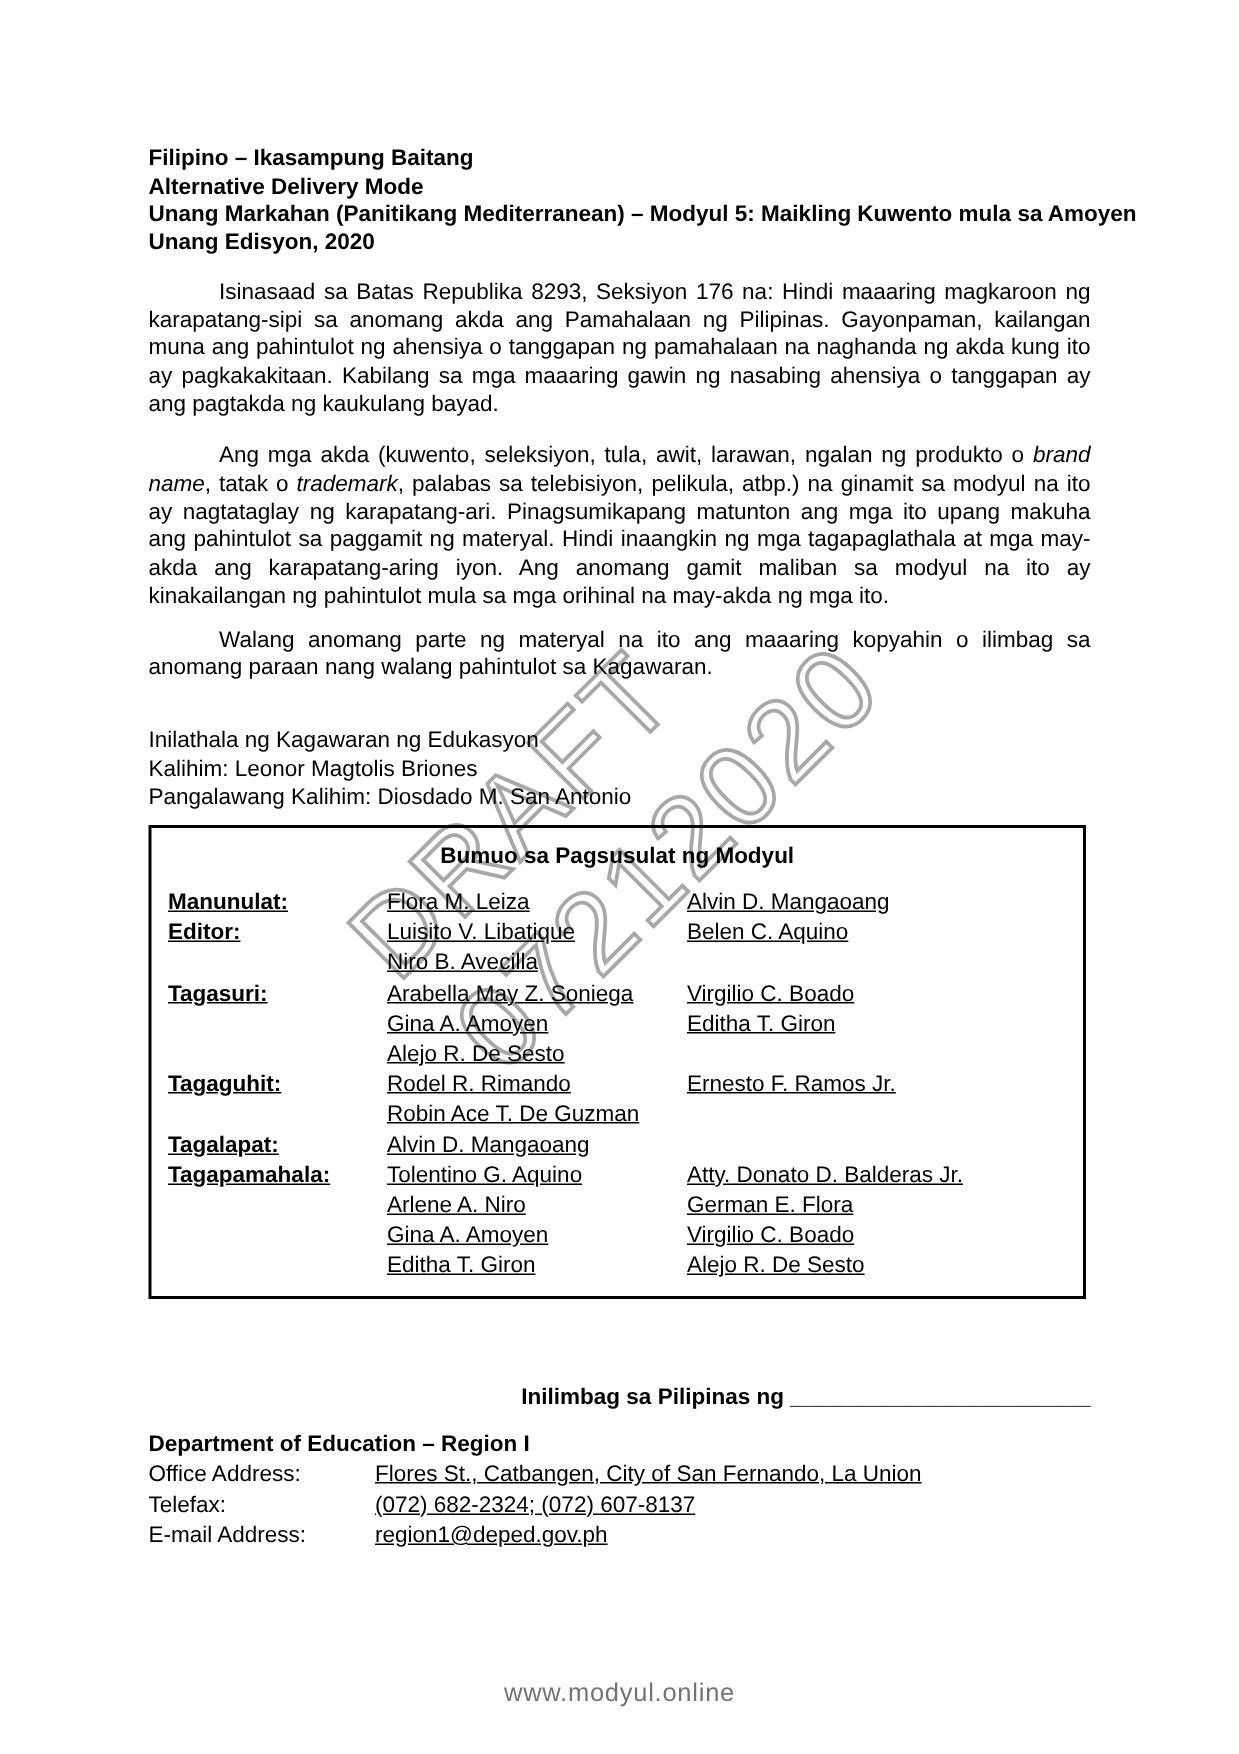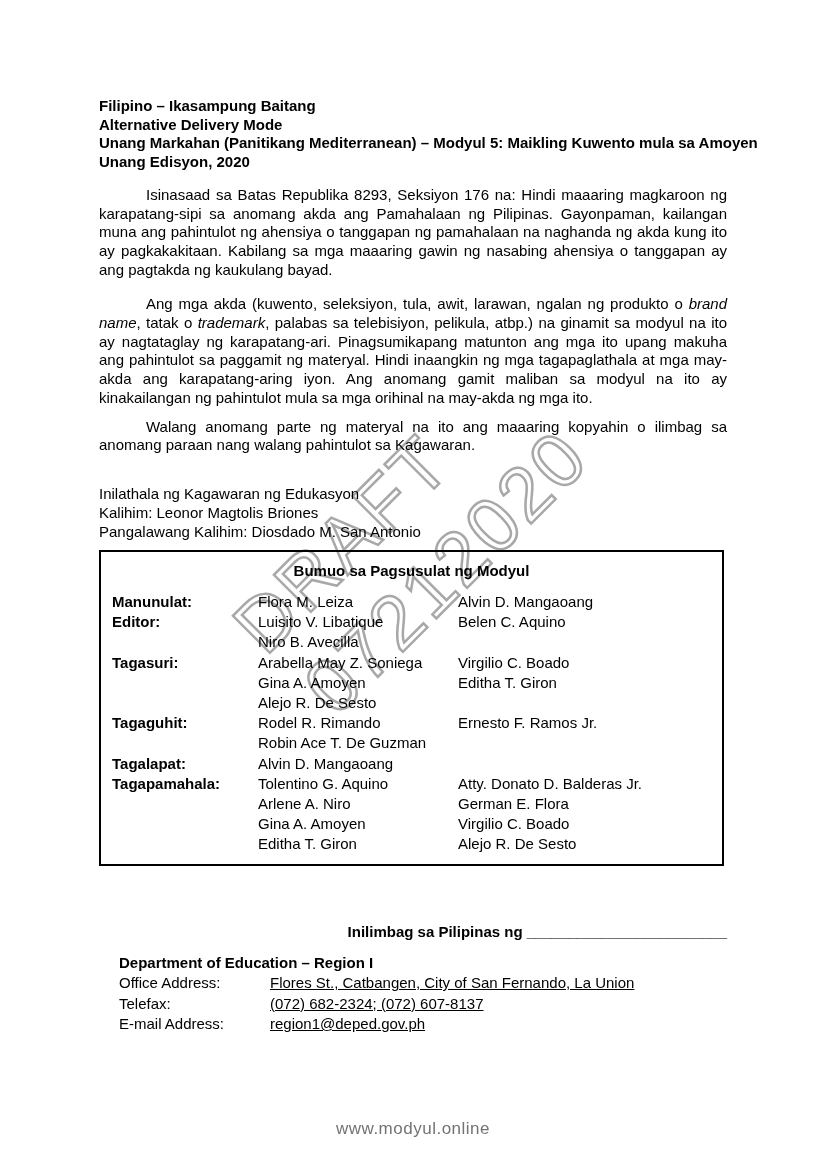--- a/index.html
+++ b/index.html
@@ -34,29 +34,29 @@
   .publisher { margin-top:29px; }
   .pline { line-height:19px; }
 
   .credits-box {
     margin-top:9px; width:625px; box-sizing:border-box;
     border:2px solid #000; padding:9px 0 9px 0;
   }
   .credits-title { font-weight:bold; text-align:center; line-height:19px; }
   .credits-grid {
     display:grid; grid-template-columns:146px 200px auto;
-    margin:12px 0 0 11px; line-height:20.2px;
+    margin:12px 0 0 11px; line-height:20.2px;text-decoration:underline;
   }
   .cr-label { font-weight:bold; }
   .cr-cell { white-space:nowrap; }
 
   .printing { margin-top:56px; line-height:19px;text-align:right; }
   .bold { font-weight:bold; }
 
-  .office { margin-top:12px;margin-left:20px; }
+  .office { margin-top:12px; }
   .office-name { line-height:20.5px; }
   .office-grid { display:grid; grid-template-columns:151px auto; line-height:20.5px; }
   .of-value { text-decoration:underline; white-space:nowrap; }
 
   .footer {
     position:absolute; left:0; top:1119px; width:826px; z-index:1;
     text-align:center; font-size:17px; letter-spacing:0.5px; color:#737373;
   }
 </style>
 </head>

